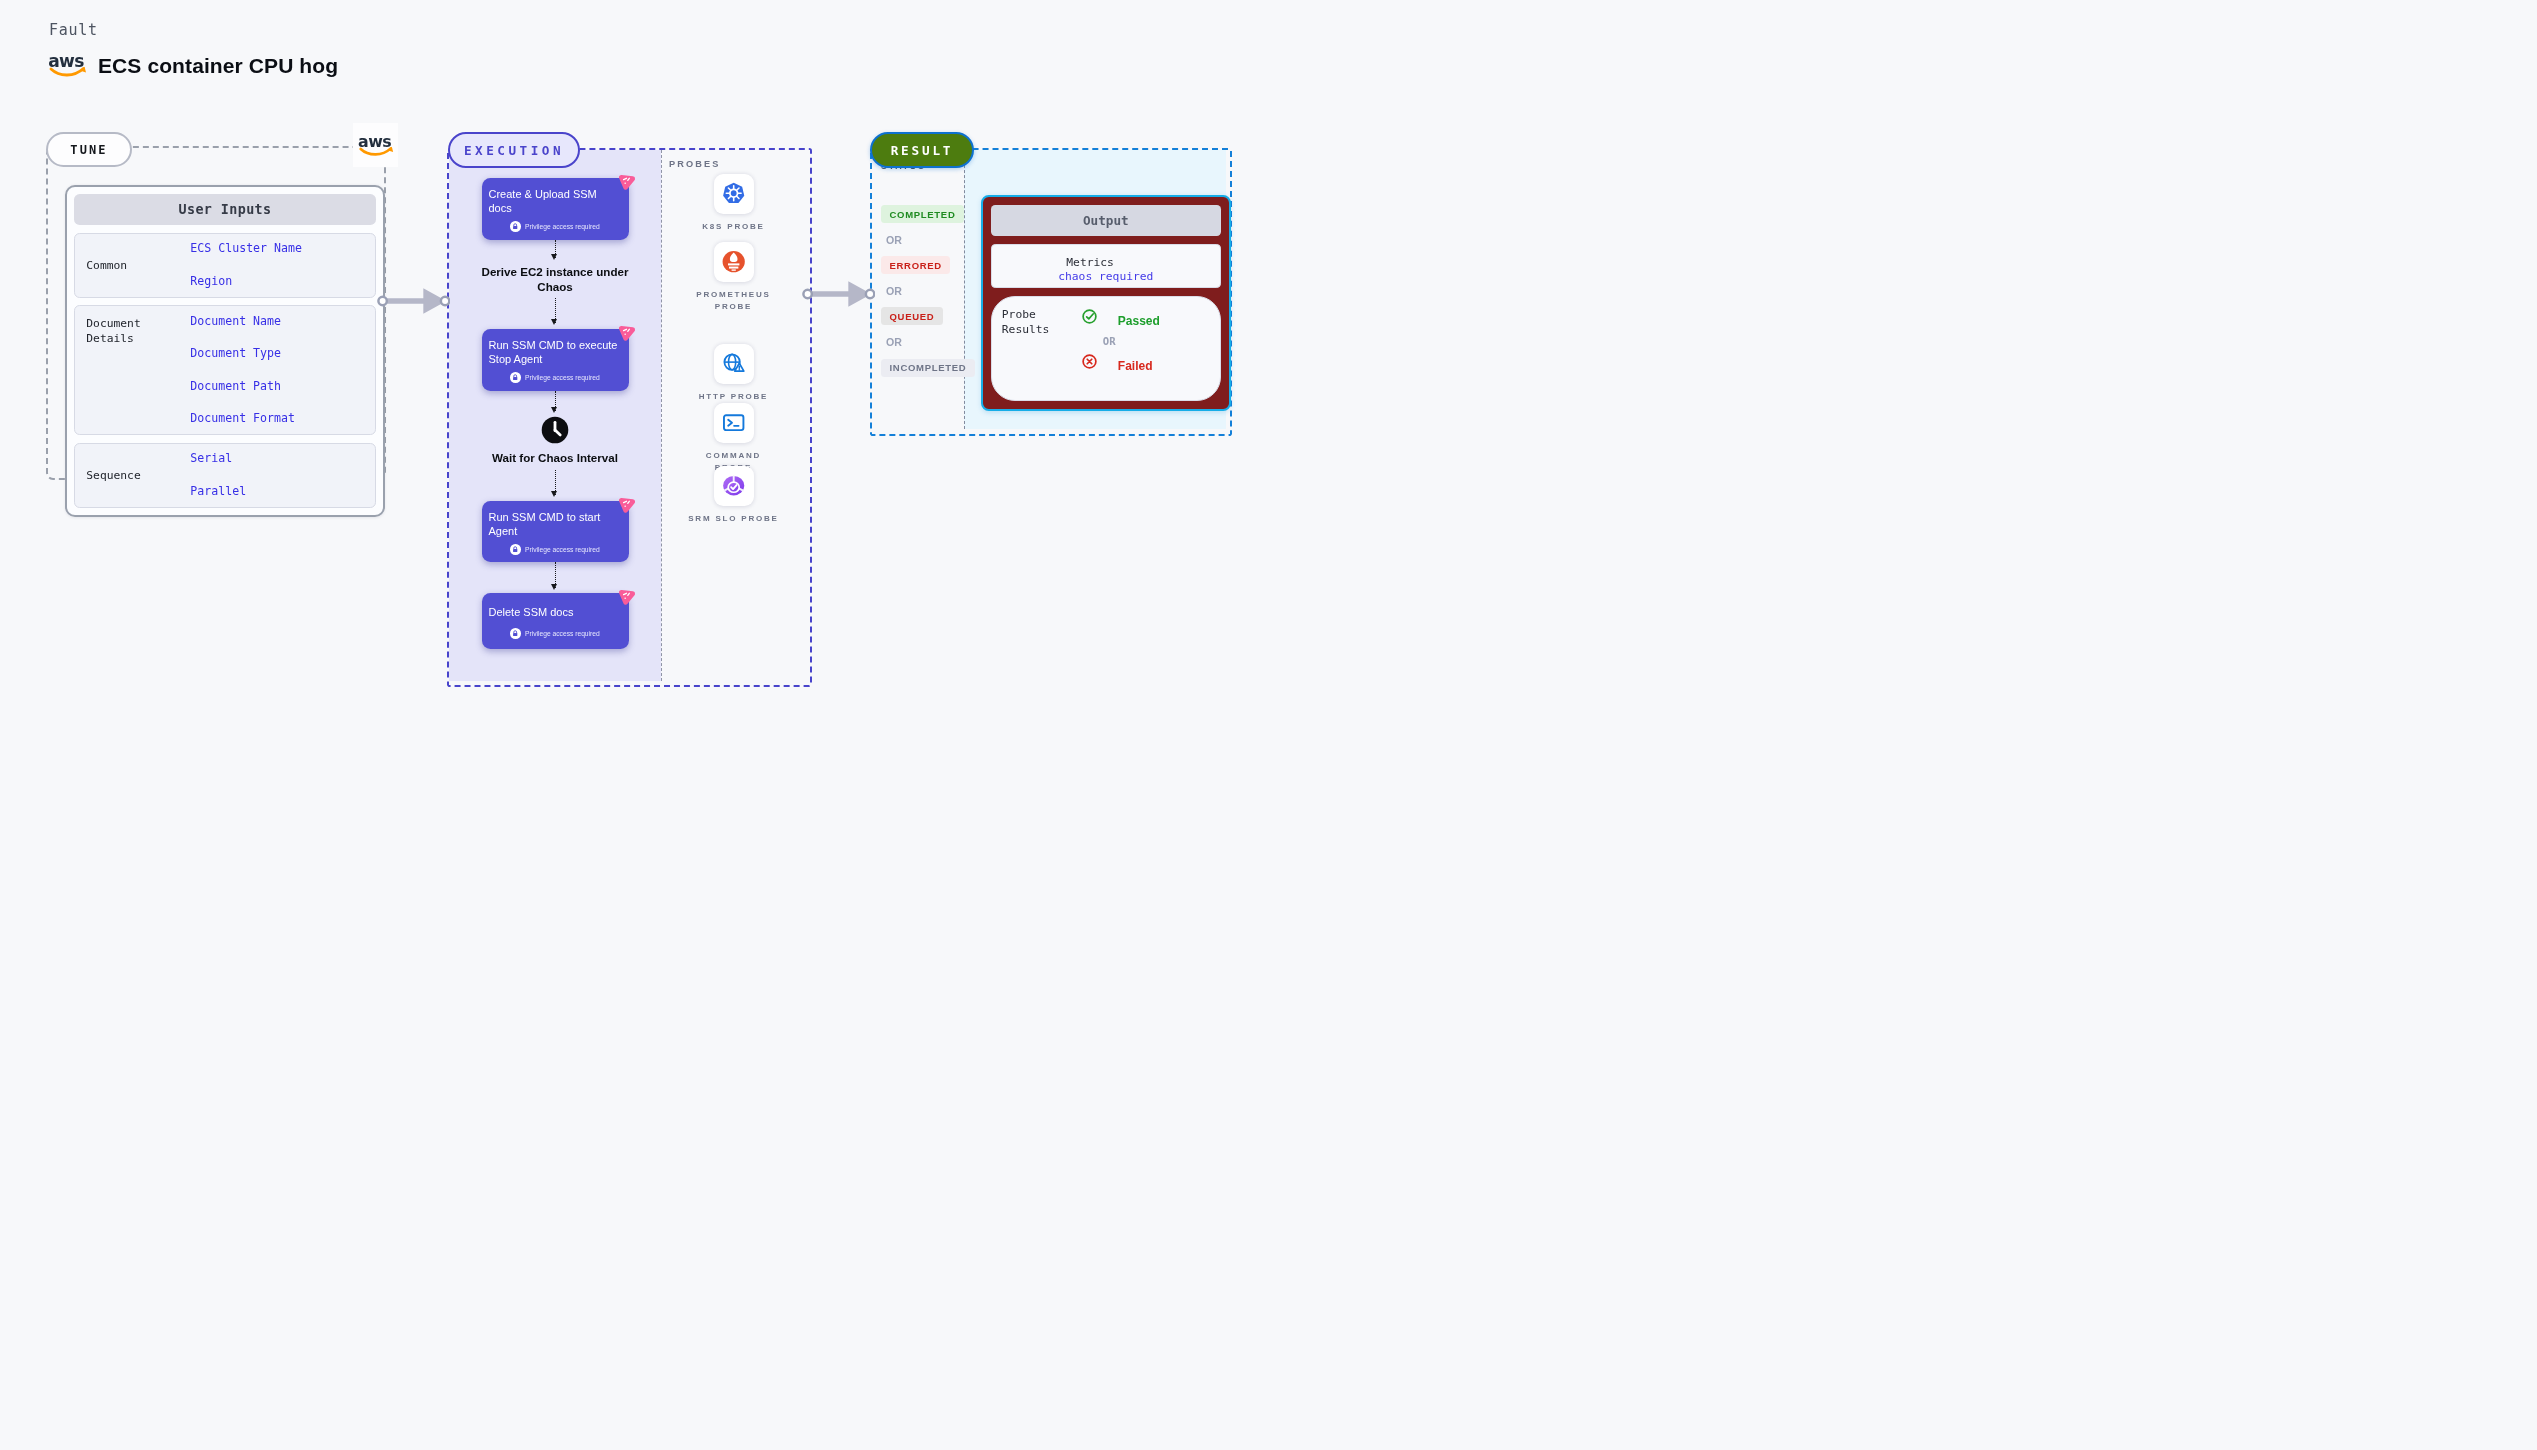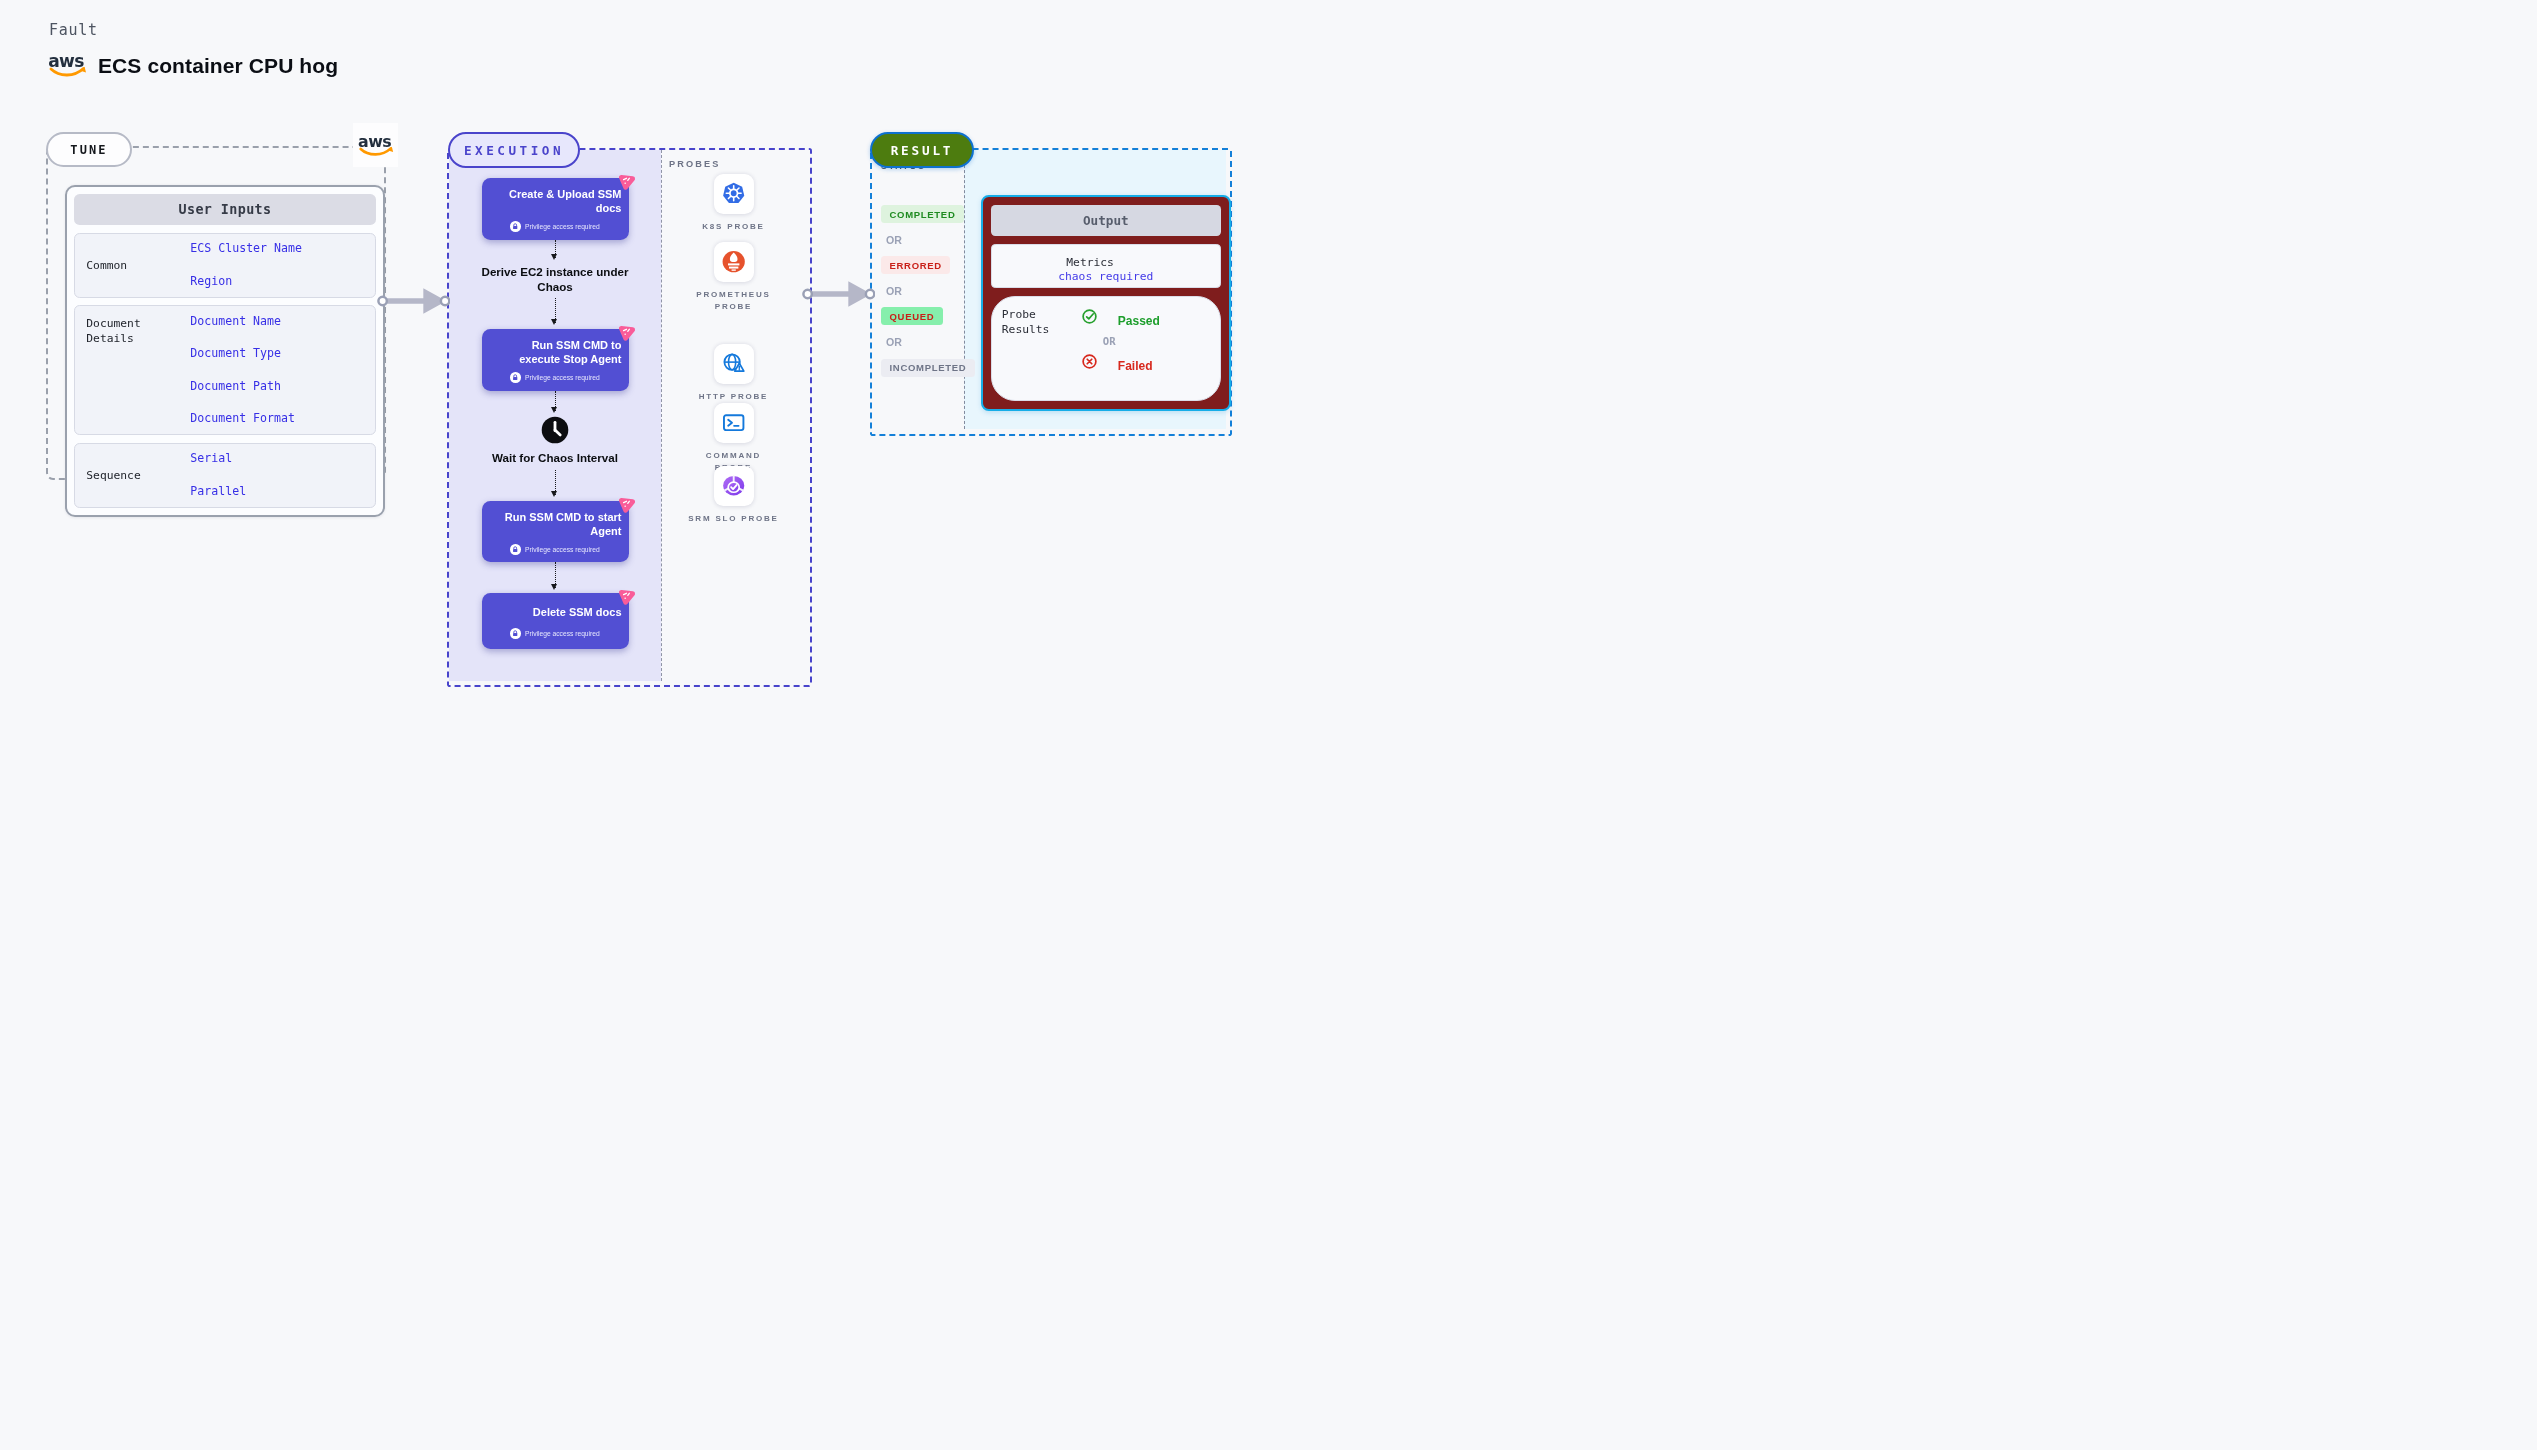--- a/index.html
+++ b/index.html
@@ -42,21 +42,21 @@
   
   .conn-arrow{z-index:7;}
 
   
   .exec-box{left:447px;top:148px;width:361px;height:535px;border:2.1px dashed #4844cb;border-radius:2.8px;}
   .exec-fill{left:449px;top:150px;width:212px;height:531px;background:#e4e4f9;z-index:1;}
   .exec-divider{left:661px;top:150px;height:531px;width:0;border-left:1.4px dashed #8f94a6;z-index:2;}
   .flow{left:459px;top:178px;width:192px;display:flex;flex-direction:column;align-items:center;z-index:4;}
   .step-card{position:relative;width:133px;background:#524fd3;border-radius:8.5px;padding:9.2px 7px 7.8px;
              box-shadow:0 2.1px 6.4px rgba(60,60,150,.35);}
-  .step-card .ctitle{color:#fff;font-weight:bold;font-size:11px;line-height:1.3;text-align:right;}
+  .step-card .ctitle{color:#fff;font-weight:normal;font-size:11px;line-height:1.3;text-align:left;}
   .priv{margin-top:5.6px;display:flex;align-items:center;justify-content:center;gap:4.2px;}
   .priv .lock-circle{width:10.6px;height:10.6px;border-radius:50%;background:#fff;display:flex;align-items:center;justify-content:center;flex:0 0 auto;}
   .priv .ptext{font-size:6.7px;color:#e7e7fd;}
   .chaos-badge{position:absolute;top:-7px;right:-7px;width:19px;height:19px;transform:rotate(-6deg);}
   .dotted-conn{width:0;border-left:1.8px dotted #17181c;position:relative;}
   .dotted-conn::after{content:"";position:absolute;left:-4.2px;bottom:-2.1px;width:0;height:0;
       border-left:3.9px solid transparent;border-right:3.9px solid transparent;border-top:6.4px solid #17181c;}
   .h28{height:18.3px;margin-bottom:4.2px;} .h40{height:25.4px;margin-bottom:5.6px;} .h30{height:20px;margin-bottom:4.2px;}
   .step-label{font-size:11.6px;font-weight:bold;color:#0b0d11;text-align:center;line-height:1.3;width:148px;margin:1.4px 0 4.2px;}
   .clock-wrap{margin:1.4px 0 2.8px;}
@@ -71,21 +71,21 @@
 
   
   .result-box{left:870px;top:148px;width:358px;height:284px;border:2.1px dashed #1480d8;border-radius:2.8px;}
   .result-fill{left:964px;top:150px;width:262px;height:279px;background:#e8f6fd;z-index:1;}
   .result-divider{left:964px;top:150px;height:279px;width:0;border-left:1.4px dashed #828a9e;z-index:2;}
   .status-header{left:881px;top:161px;font-size:8.8px;font-weight:bold;letter-spacing:1.8px;color:#454a57;z-index:3;}
   .status-col{left:881px;top:205px;display:flex;flex-direction:column;align-items:flex-start;z-index:3;}
   .status-badge{border-radius:3.5px;padding:3.5px 8.5px;font-size:9.5px;font-weight:bold;letter-spacing:0.7px;margin-bottom:10.6px;}
   .st-completed{background:#def3de;color:#1f8b21;}
   .st-errored{background:#fbe9e9;color:#c92019;}
-  .st-queued{background:#86efac;color:#c92019;}
+  .st-queued{background:#e5e5e5;color:#c92019;}
   .st-incompleted{background:#ebecf2;color:#6e7487;}
   .or{font-size:10.6px;font-weight:bold;color:#9aa1b5;margin:0 0 10.6px 5px;}
   .output-card{left:981px;top:195px;width:230px;background:#7f1d1d;border:2.5px solid #16ade8;border-radius:7.8px;
                padding:7.8px;z-index:3;box-shadow:0 1.4px 5.6px rgba(0,130,200,.18);}
   .output-header{background:#d6d8e2;border-radius:4.2px;height:31px;display:flex;align-items:center;justify-content:center;
                  font-size:12.7px;color:#575d6c;font-weight:bold;margin-bottom:7.8px;}
   .out-row{background:#f8f9fc;border:1.4px solid #dadde8;border-radius:4.2px;display:flex;padding:10px;}
   .out-row + .out-row{margin-top:7.8px;}
   .out-label{width:79px;font-size:11.3px;color:#2b2e37;line-height:15.5px;}
   .metrics-value{font-size:11.3px;color:#433ae8;align-self:center;}

